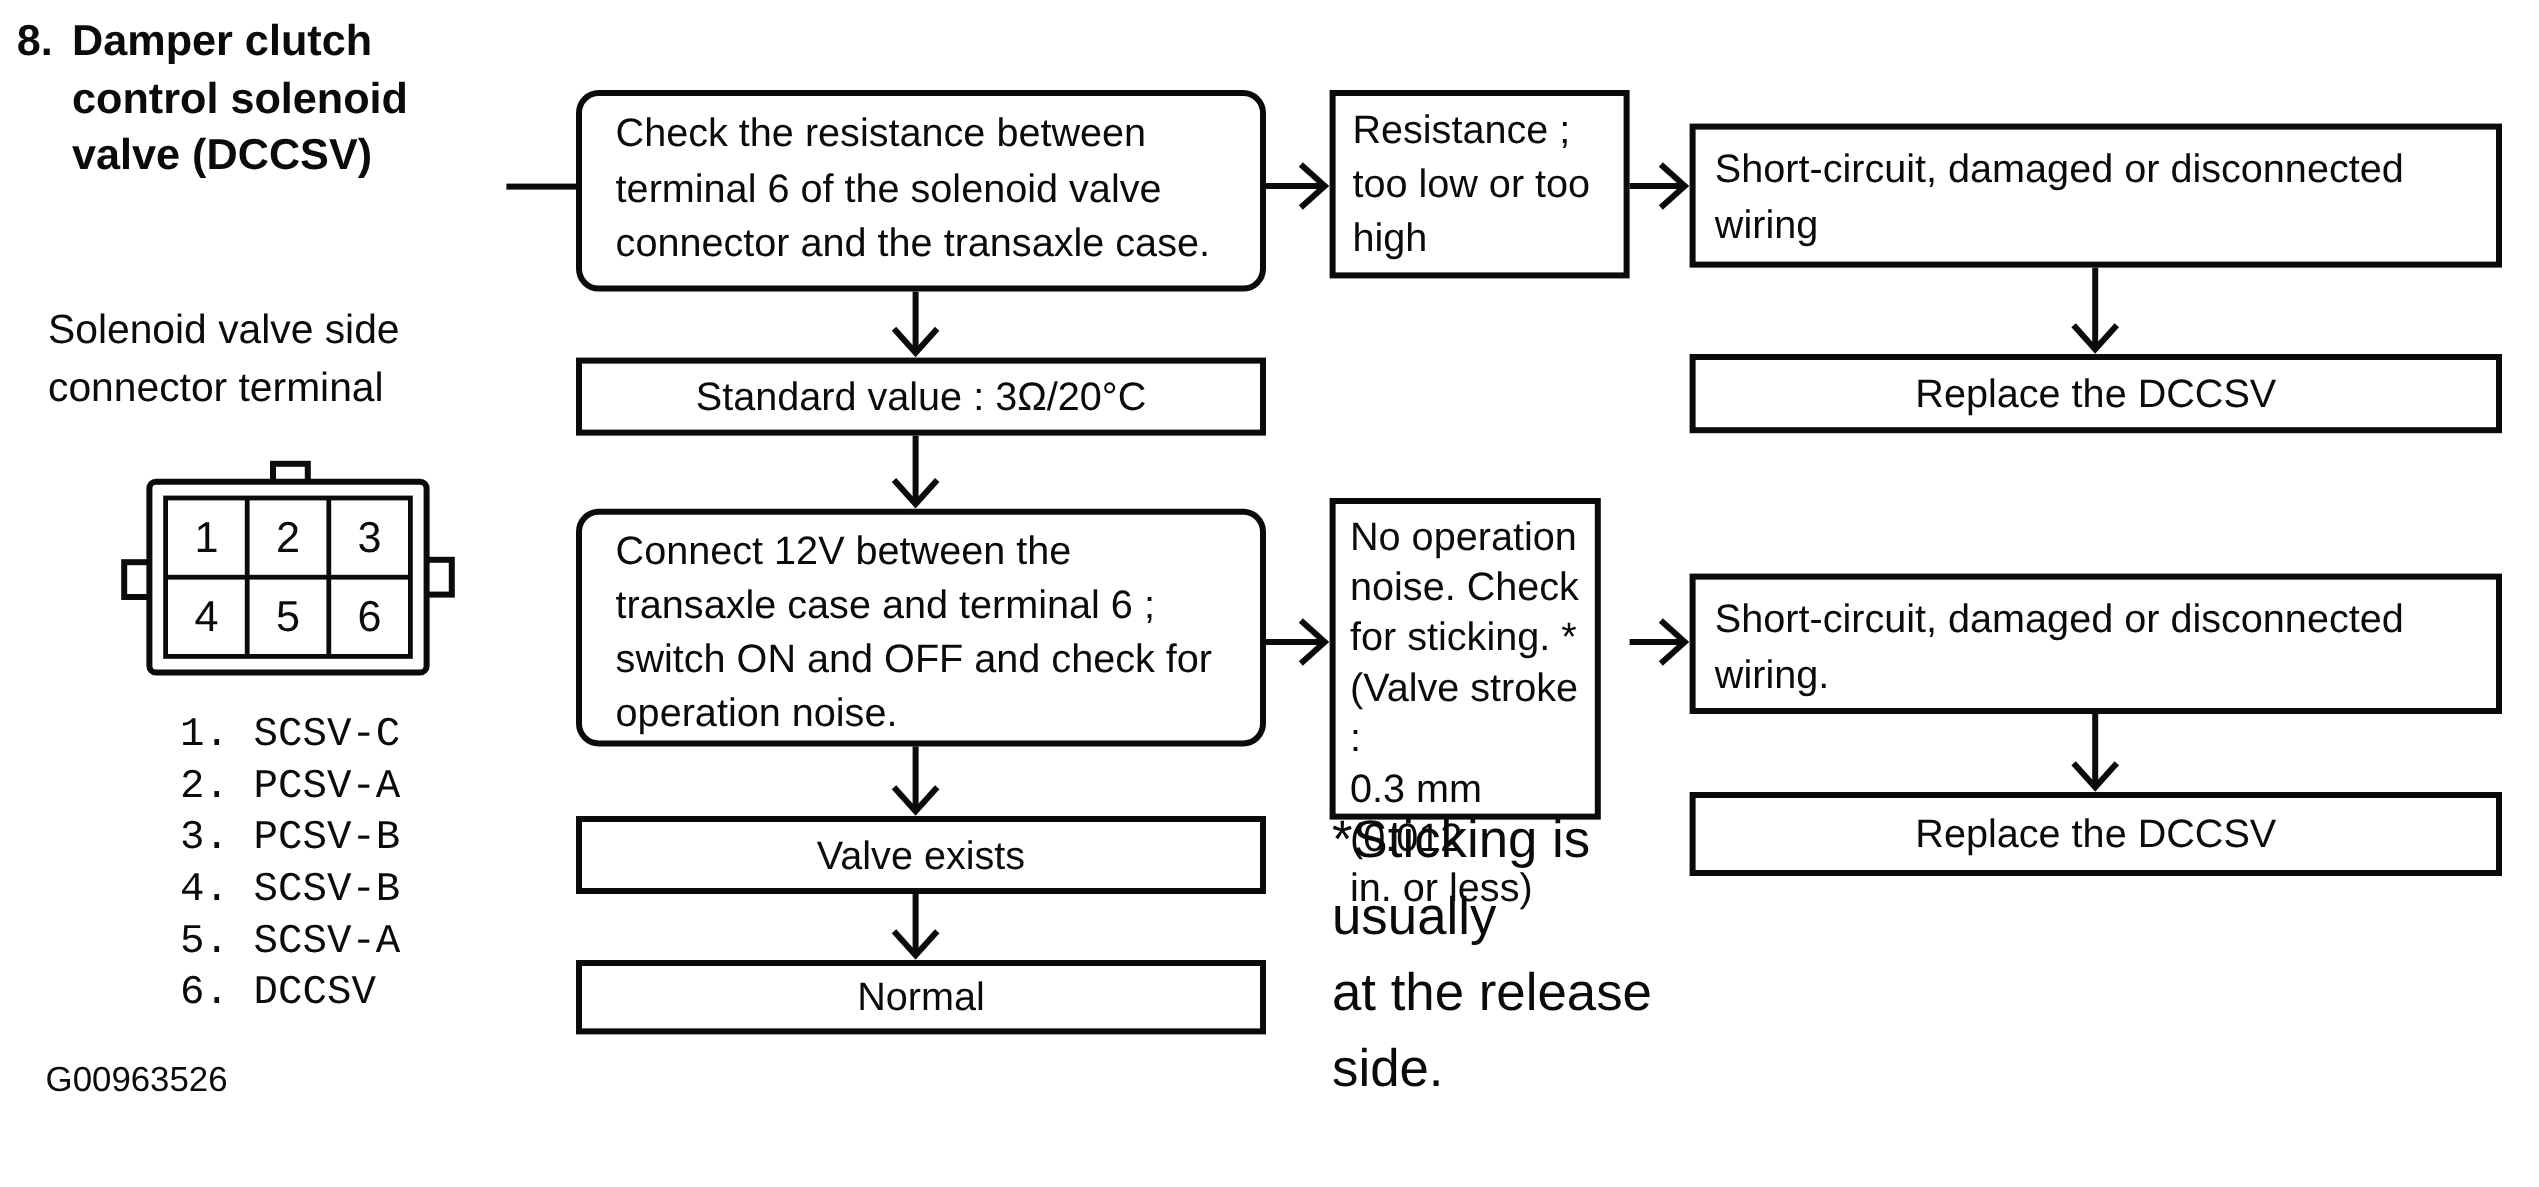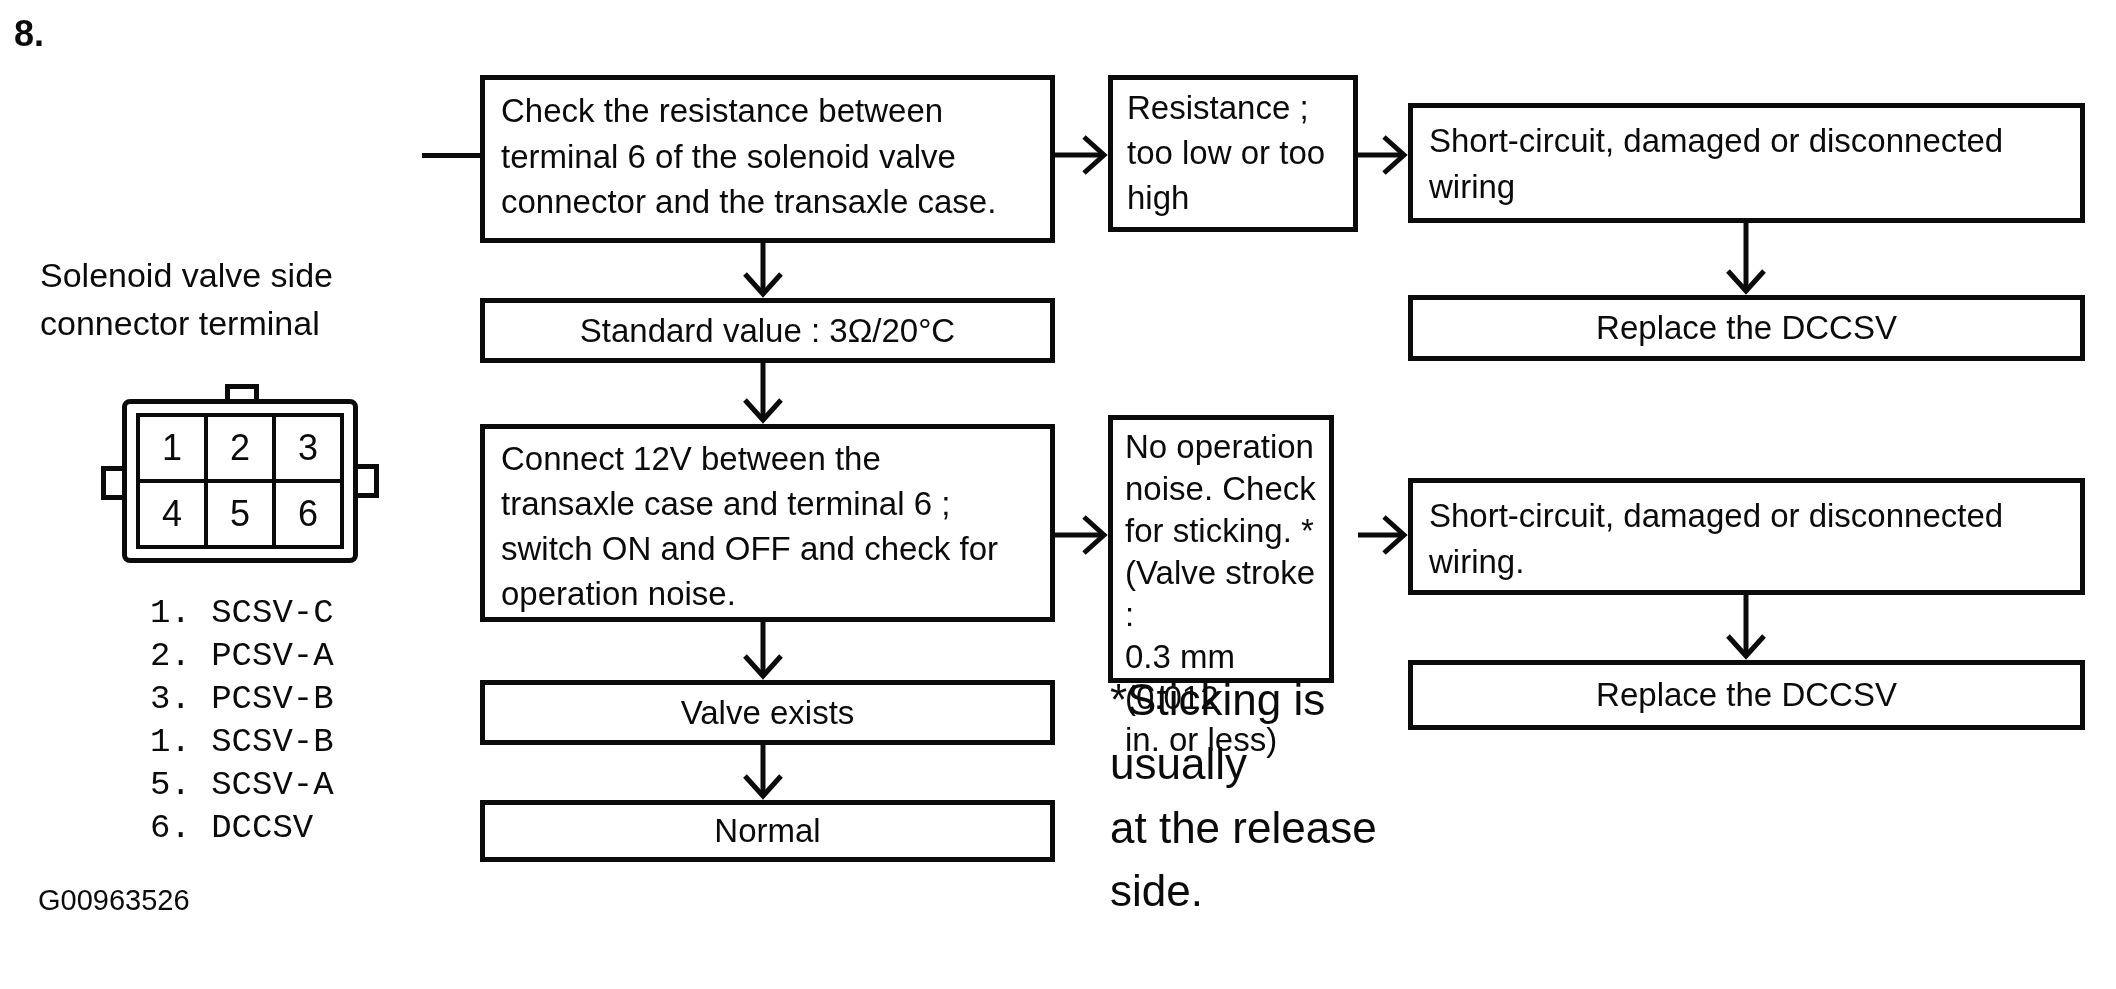--- a/index.html
+++ b/index.html
@@ -14,21 +14,21 @@
   .abs{position:absolute;}
   .pre{white-space:pre-line;}
   .box{
     position:absolute;
     border:5px solid #0b0b0b;
     background:#ffffff;
     box-sizing:border-box;
     font-size:33px;
     line-height:1.38;
   }
-  .box.pad{padding:8px 16px;}
+  .box.pad{padding:8px 28px;border-radius:19px;}
   .box.center{
     display:flex;align-items:center;justify-content:center;
   }
   .title-box{
     left:39px;top:74px;width:383px;height:165px;
     border-width:6px;
     font-weight:bold;font-size:36px;line-height:1.32;
     padding:10px 8px 0 14px;
     display:flex;
   }
@@ -62,20 +62,23 @@
   .figure-id{left:38px;top:884px;font-size:29px;}
   .footnote{left:1110px;top:668px;width:320px;font-size:44px;line-height:1.45;}
   .arrow{position:absolute;overflow:visible;}
   .hline{position:absolute;background:#0b0b0b;}
 </style>
 </head>
 <body>
 
 <div class="title-box">
   <span class="num">8.</span>
+  <span class="body pre">Damper clutch
+control solenoid
+valve (DCCSV)</span>
 </div>
 
 <div class="abs caption pre">Solenoid valve side
 connector terminal</div>
 
 <div class="conn-tab" style="left:225px;top:384px;width:34px;height:24px;"></div>
 <div class="conn-tab" style="left:101px;top:466px;width:28px;height:34px;"></div>
 <div class="conn-tab" style="left:351px;top:464px;width:28px;height:34px;"></div>
 <div class="conn-shell">
   <div class="conn-grid">
@@ -85,21 +88,21 @@
     <div class="conn-cell">4</div>
     <div class="conn-cell">5</div>
     <div class="conn-cell">6</div>
   </div>
 </div>
 
 <div class="abs legend">
   <div>1. SCSV-C</div>
   <div>2. PCSV-A</div>
   <div>3. PCSV-B</div>
-  <div>1. SCSV-B</div>
+  <div>4. SCSV-B</div>
   <div>5. SCSV-A</div>
   <div>6. DCCSV</div>
 </div>
 
 <div class="abs figure-id">G00963526</div>
 
 <div class="box pad pre" style="left:480px;top:75px;width:575px;height:168px;">Check the resistance between
 terminal 6 of the solenoid valve
 connector and the transaxle case.</div>
 

